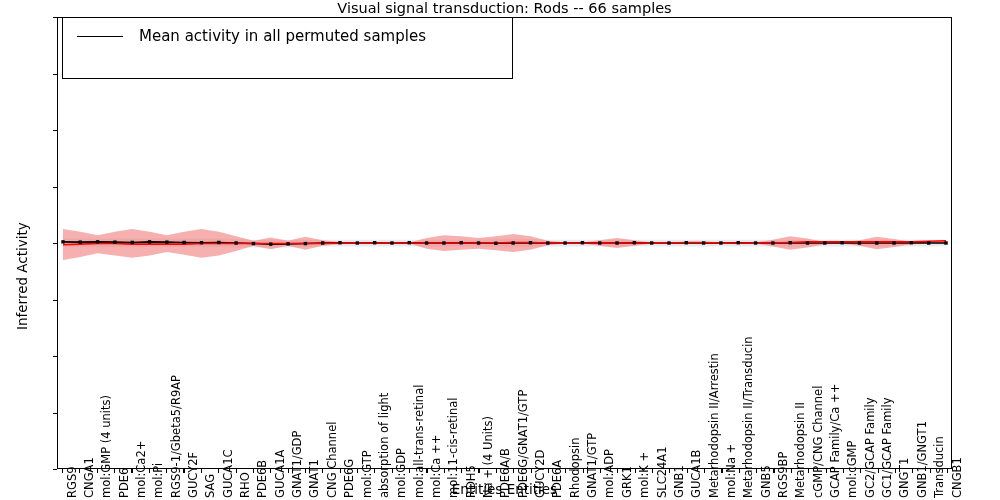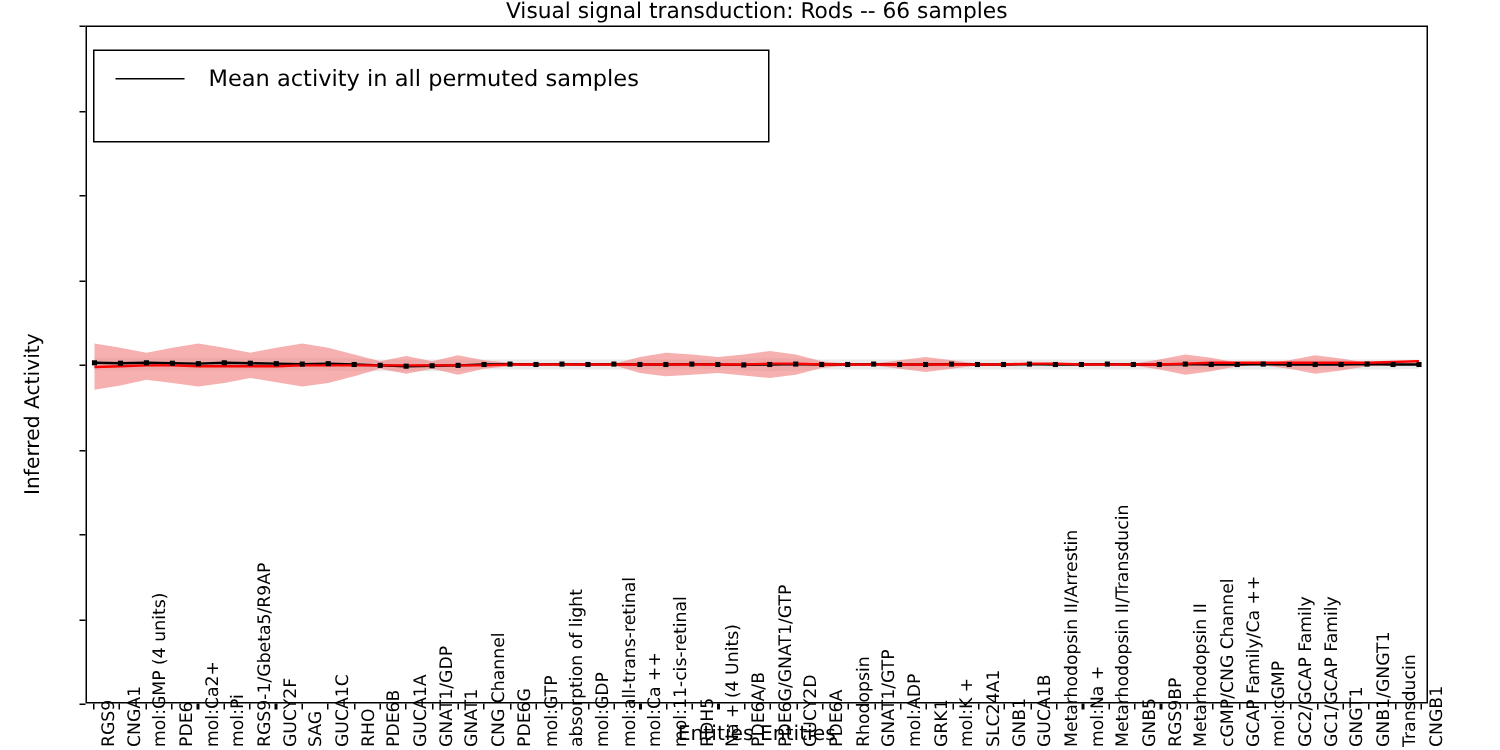--- a/index.html
+++ b/index.html
@@ -30,21 +30,21 @@
   }
   .xticks{position:absolute;left:57px;top:469px;width:895px;height:31px;}
   .xtickmark{position:absolute;top:0;width:1.1px;height:4px;background:#000;}
   .xtlabel{
     position:absolute;font-size:11.5px;color:#000;white-space:nowrap;
     transform:rotate(-90deg);transform-origin:left top;
     line-height:11.5px;
   }
   
   .legend{
-    position:absolute;left:62px;top:33px;width:451px;height:62px;
+    position:absolute;left:62px;top:17px;width:451px;height:62px;
     border:1.1px solid #000;background:#fff;box-sizing:border-box;
     padding:6px 0 0 0;
   }
   .legrow{position:relative;height:25px;}
   .legline{position:absolute;left:14px;top:12px;width:46px;height:1.4px;}
   .legtext{position:absolute;left:76px;top:0px;font-size:15px;color:#000;line-height:25px;white-space:nowrap;}
 </style>
 </head>
 <body>
 

